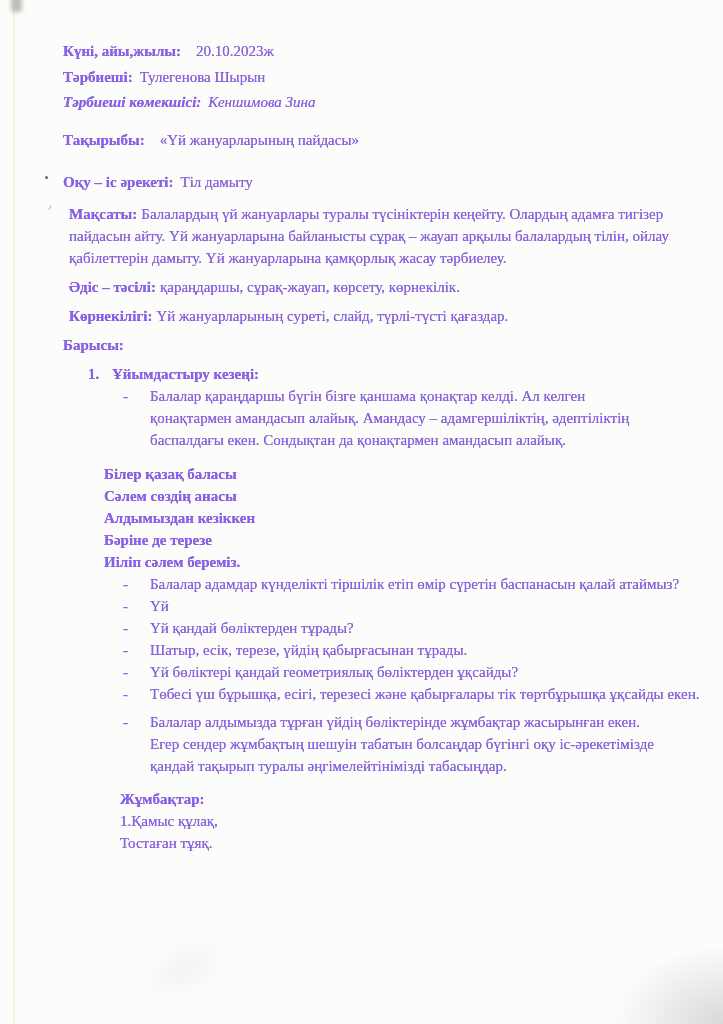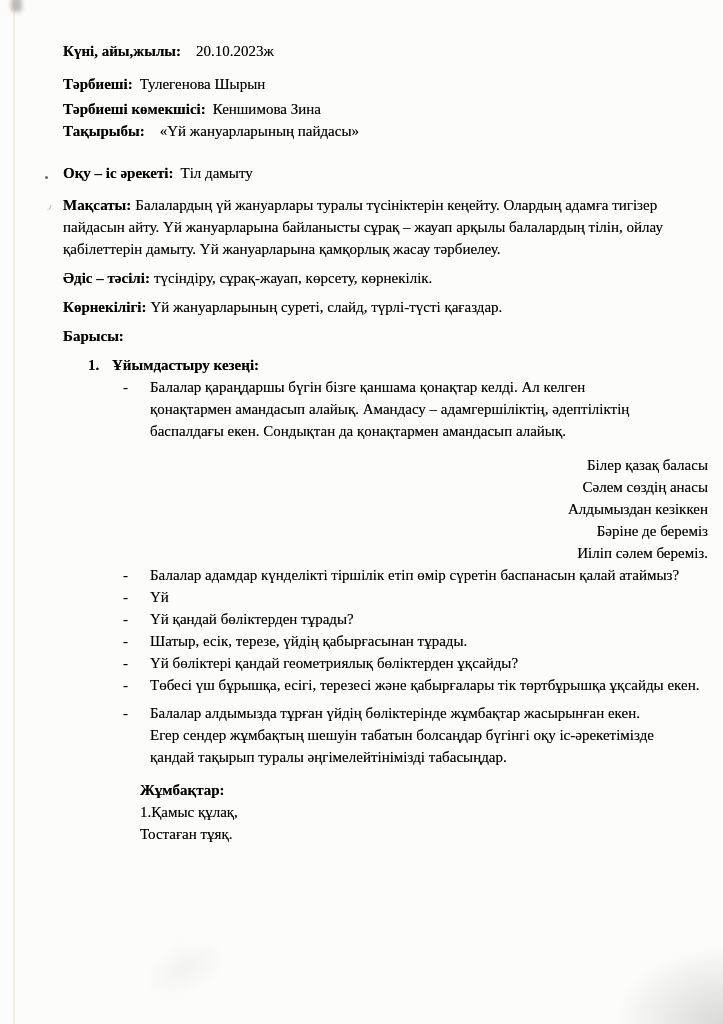--- a/index.html
+++ b/index.html
@@ -7,38 +7,38 @@
     padding: 0;
     background: #e8e8e6;
   }
   .page {
     position: relative;
     width: 723px;
     height: 1024px;
     background: #fcfcfb;
     overflow: hidden;
     font-family: "Liberation Serif", "DejaVu Serif", serif;
-    color: #000000;
+    color: #8b5cf6;
   }
   .content {
     position: relative;
     padding: 40px 15px 0 63px;
     font-size: 15px;
     line-height: 22px;
   }
   .content * { text-shadow: 0 0 0.5px rgba(30,30,30,0.55); }
   .b { font-weight: bold; }
   .line { margin: 0; }
   .val { margin-left: 7px; }
   .val-wide { margin-left: 15px; }
-  .para { margin: 0; max-width: 640px; }
+  .para { margin: 6px; max-width: 640px; }
   .para .b { margin-right: 4px; }
-  .mt-f2 { margin-top: 11px; }
-  .mt-f3 { margin-top: 3px; }
-  .mt-f4 { margin-top: 0; }
+  .mt-f2 { margin-top: 4px; }
+  .mt-f3 { margin-top: 3px; font-style: italic; }
+  .mt-f4 { margin-top: 16px; }
   .mt-f5 { margin-top: 20px; }
   .mt-p1 { margin-top: 10px; }
   .mt-p  { margin-top: 7px; }
   .numbered {
     display: flex;
     margin-left: 25px;
     margin-top: 7px;
     font-weight: bold;
   }
   .numbered .num { width: 24px; flex: none; }
@@ -47,29 +47,28 @@
     margin-left: 60px;
   }
   .dash-row .dash {
     width: 27px;
     flex: none;
     text-align: left;
   }
   .dash-text { }
   .dash-text.narrow { max-width: 508px; }
   .poem {
-    margin-left: 87px;
+    margin-left: 41px;
     margin-top: 12px;
-    font-weight: normal;
-    text-align: right;
+    font-weight: bold;
   }
   .qa-list { margin-top: 0; }
   .riddle-intro { margin-top: 6px; }
   .riddles {
-    margin-left: 77px;
+    margin-left: 57px;
     margin-top: 11px;
   }
   .riddles .riddles-title { font-weight: bold; }
   
   .artifact { position: absolute; pointer-events: none; }
   .edge-line {
     left: 13px; top: 0; width: 2px; height: 1024px;
     background: rgba(233, 227, 196, 0.55);
   }
   .corner-smudge {
@@ -130,21 +129,21 @@
     <p class="line mt-f5">
       <span class="b">Оқу – іс әрекеті:</span><span class="val">Тіл дамыту</span>
     </p>
 
     <p class="para mt-p1">
       <span class="b">Мақсаты:</span><span>Балалардың үй жануарлары туралы түсініктерін кеңейту. Олардың адамға тигізер пайдасын айту. Үй жануарларына байланысты сұрақ – жауап арқылы балалардың тілін, ойлау қабілеттерін дамыту. Үй жануарларына қамқорлық жасау тәрбиелеу.</span>
     </p>
 
 
     <p class="para mt-p">
-      <span class="b">Әдіс – тәсілі:</span><span>түсіндіру, сұрақ-жауап, көрсету, көрнекілік.</span>
+      <span class="b">Әдіс – тәсілі:</span><span>қараңдаршы, сұрақ-жауап, көрсету, көрнекілік.</span>
     </p>
 
     <p class="para mt-p">
       <span class="b">Көрнекілігі:</span><span>Үй жануарларының суреті, слайд, түрлі-түсті қағаздар.</span>
     </p>
 
     <p class="line b mt-p">Барысы:</p>
 
     <div class="numbered">
       <span class="num">1.</span>
@@ -153,21 +152,21 @@
 
     <div class="dash-row">
       <span class="dash">-</span>
       <span class="dash-text narrow">Балалар қараңдаршы бүгін бізге қаншама қонақтар келді. Ал келген қонақтармен амандасып алайық. Амандасу – адамгершіліктің, әдептіліктің баспалдағы екен. Сондықтан да қонақтармен амандасып алайық.</span>
     </div>
 
     <div class="poem">
       <div>Білер қазақ баласы</div>
       <div>Сәлем сөздің анасы</div>
       <div>Алдымыздан кезіккен</div>
-      <div>Бәріне де береміз</div>
+      <div>Бәріне де терезе</div>
       <div>Иіліп сәлем береміз.</div>
     </div>
 
     <div class="qa-list">
       <div class="dash-row">
         <span class="dash">-</span>
         <span class="dash-text">Балалар адамдар күнделікті тіршілік етіп өмір сүретін баспанасын қалай атаймыз?</span>
       </div>
       <div class="dash-row">
         <span class="dash">-</span>

